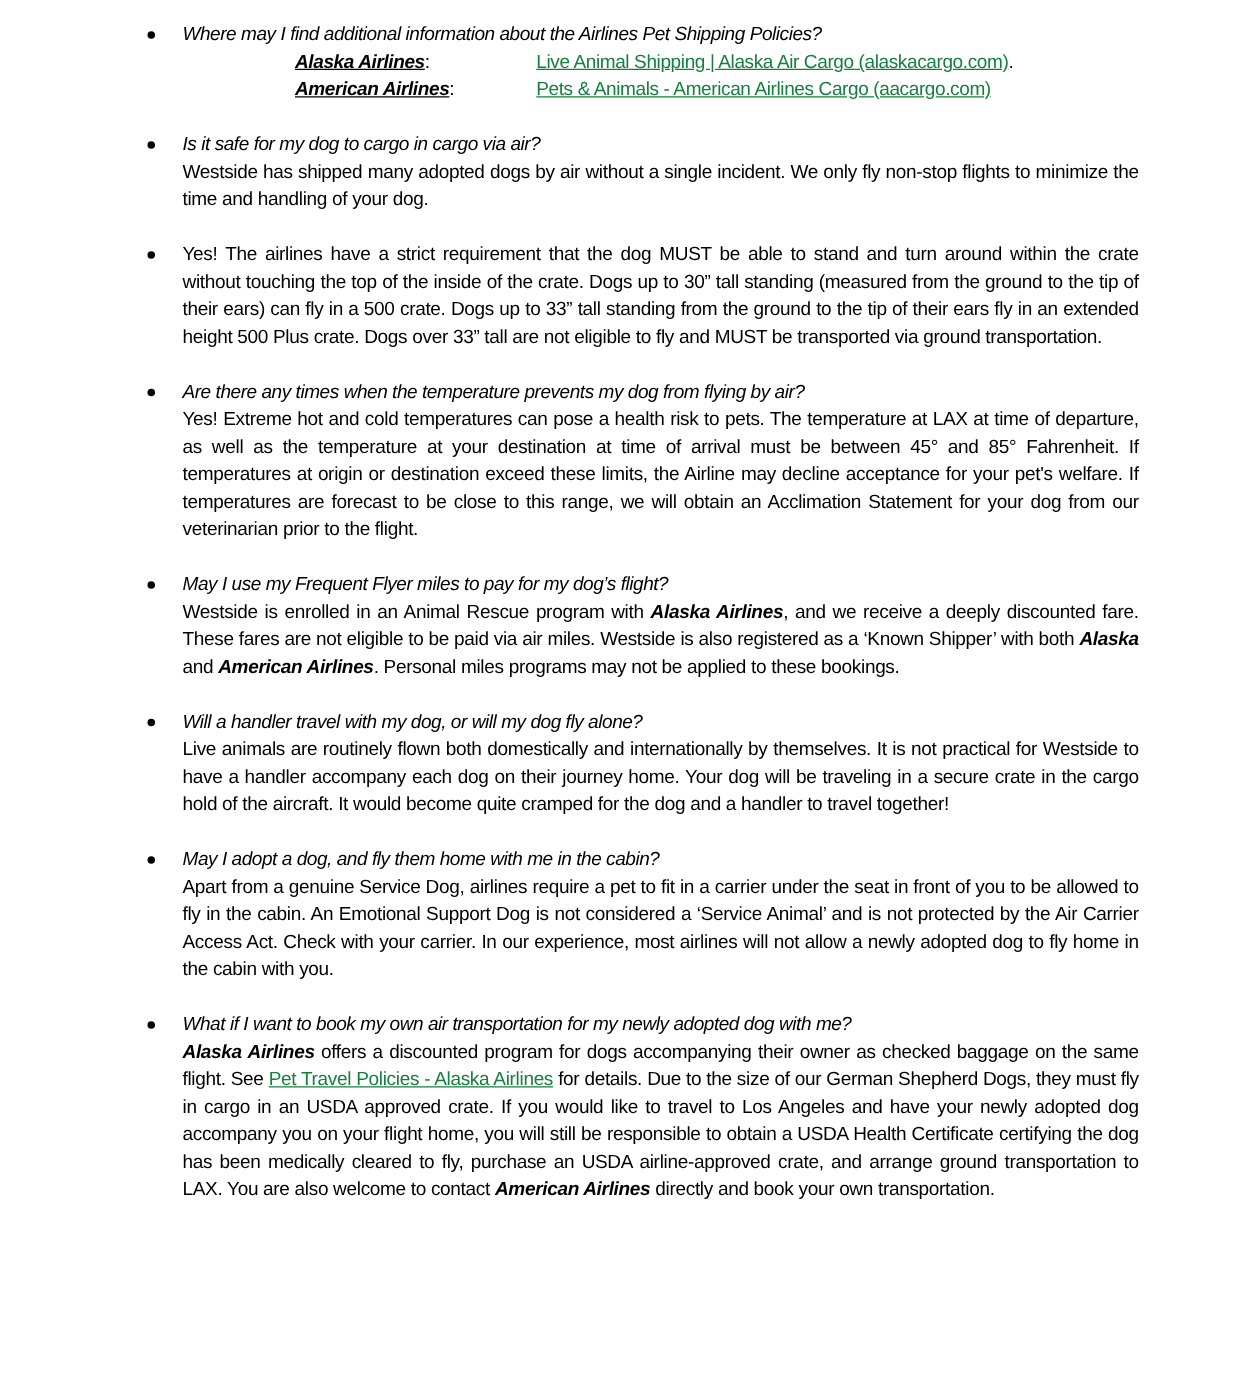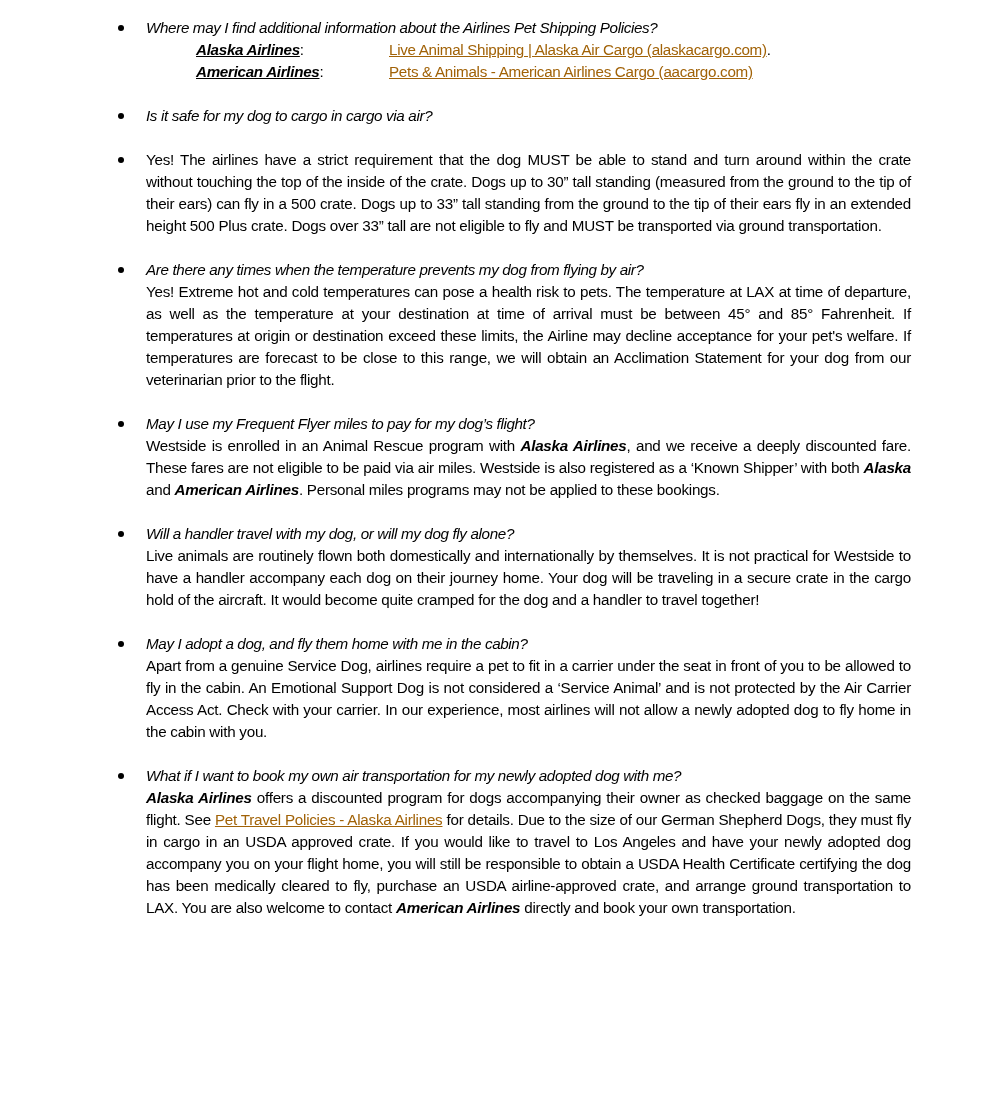--- a/index.html
+++ b/index.html
@@ -6,23 +6,23 @@
   body { width: 999px; height: 1108px; overflow: hidden; position: relative;
          font-family: "Liberation Sans", sans-serif; color: #000; }
   .page { position: absolute; left: 0; top: 17px; width: 999px; }
   .faq { position: relative; margin-left: 146px; width: 765px; margin-bottom: 22px; }
   .bullet { position: absolute; left: -30px; top: 0; width: 10px; height: 22px; }
   .bullet::before { content: ""; position: absolute; left: 2px; top: 8px; width: 6px; height: 6px; border-radius: 50%; background: #000; }
   .q { font-weight: normal; font-style: italic; font-size: 15.2px; line-height: 22px; letter-spacing: -0.35px; }
   .a { font-size: 15.2px; line-height: 22px; text-align: justify; letter-spacing: -0.25px; }
   .b { font-weight: bold; font-style: italic; }
   .u { }
-  a.link { color: #a16207; }
+  a.link { color: #15803d; }
   .linkrow { display: flex; font-size: 15.2px; line-height: 22px; letter-spacing: -0.3px; }
-  .linkrow .label { width: 193px; margin-left: 50px; }
+  .linkrow .label { width: 193px; margin-left: 90px; }
   .linkrow .label .name { font-weight: bold; font-style: italic; text-decoration: underline; }
 </style>
 </head>
 <body>
 
 <div class="page">
 
   <div class="faq">
     <span class="bullet"></span>
     <div class="q">Where may I find additional information about the Airlines Pet Shipping Policies?</div>
@@ -32,20 +32,21 @@
     </div>
     <div class="linkrow">
       <span class="label"><span class="name">American Airlines</span><span>:</span></span>
       <span><a class="link" href="#">Pets &amp; Animals - American Airlines Cargo (aacargo.com)</a></span>
     </div>
   </div>
 
   <div class="faq">
     <span class="bullet"></span>
     <div class="q">Is it safe for my dog to cargo in cargo via air?</div>
+    <div class="a">Westside has shipped many adopted dogs by air without a single incident.  We only fly non-stop flights to minimize the time and handling of your dog.</div>
   </div>
 
   <div class="faq">
     <span class="bullet"></span>
     <div class="a"><span>Yes!  The airlines have a strict requirement that the dog MUST be able to stand and turn around within the crate without touching the top of the inside of the crate.  Dogs up to 30” tall standing (measured from the ground to the tip of their ears) can fly in a 500 crate.  Dogs up to 33” tall standing from the ground to the tip of their ears fly in an extended height 500 Plus crate.  Dogs over 33” tall are not eligible to fly and </span><span class="u">MUST</span><span> be transported via ground transportation.</span></div>
   </div>
 
   <div class="faq">
     <span class="bullet"></span>
     <div class="q">Are there any times when the temperature prevents my dog from flying by air?</div>

